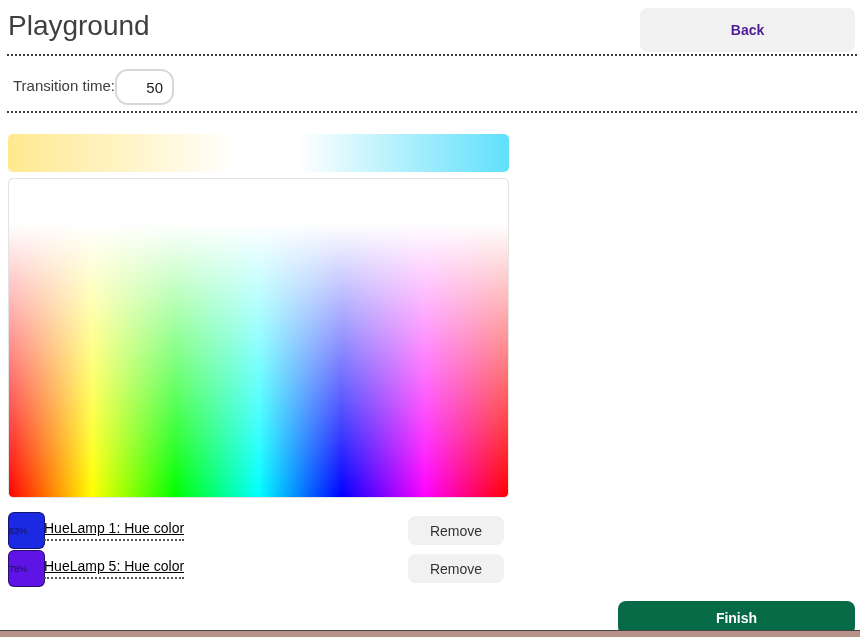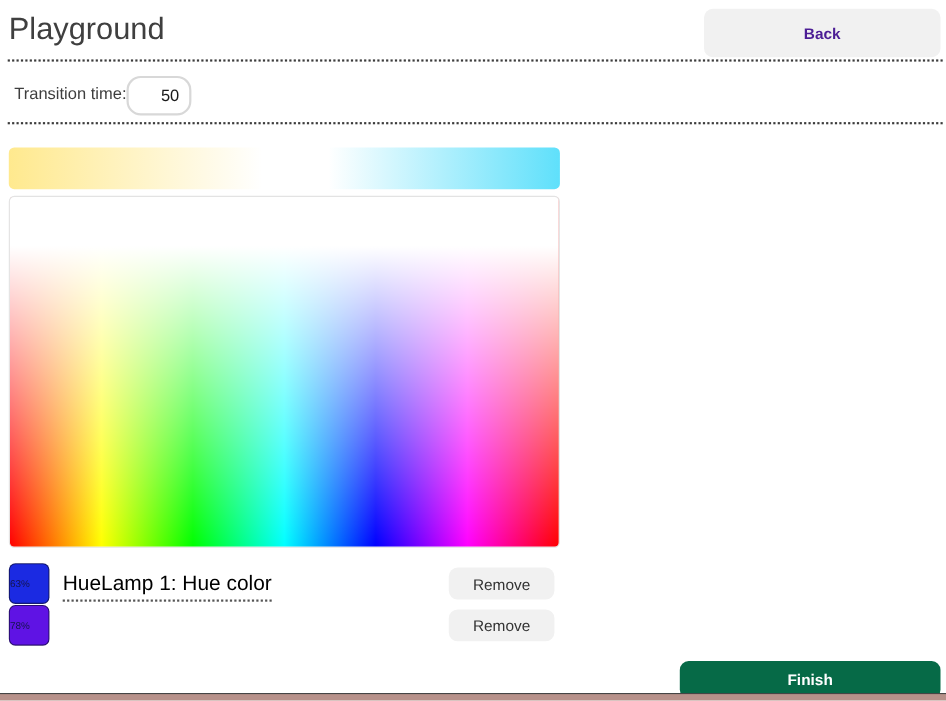--- a/index.html
+++ b/index.html
@@ -67,25 +67,26 @@
     position:absolute; left:0; top:0;
     width:37px; height:37px;
     border:1px solid rgba(10,10,50,0.65); border-radius:6px;
     display:flex; align-items:center; justify-content:flex-start;
     cursor:pointer;
   }
   .swatch .pct {
     font-size:9px; color:#14144d; letter-spacing:0;
   }
   .lamp-label {
-    position:absolute; left:49px; top:8px;
-    font-size:19px; color:#000;
+    position:absolute; left:36px; top:8px;
+    font-size:14px; color:#000;
     padding-bottom:3px;
     border-bottom:2px dotted #555;
     cursor:pointer;
+    text-decoration:underline;
   }
   .remove-btn {
     position:absolute; left:400px; top:4px;
     width:96px; height:29px;
     font-size:14px; color:#333;
   }
   .finish-btn {
     position:absolute; left:618px; top:601px;
     width:237px; height:34px;
     background:var(--accent-green,#066a47);
@@ -121,18 +122,19 @@
     <span class="pct">63%</span>
   </span>
   <span class="lamp-label">HueLamp 1: Hue color</span>
   <button class="btn remove-btn">Remove</button>
 </div>
 
 <div class="lamp-row lamp-row-1">
   <span class="swatch" style="background-color: rgb(95, 19, 228);">
     <span class="pct">78%</span>
   </span>
+  <span class="lamp-label">HueLamp 5: Hue color</span>
   <button class="btn remove-btn">Remove</button>
 </div>
 
 <button class="btn finish-btn">Finish</button>
 
 <div class="bottom-bar"></div>
 
 </body></html>

